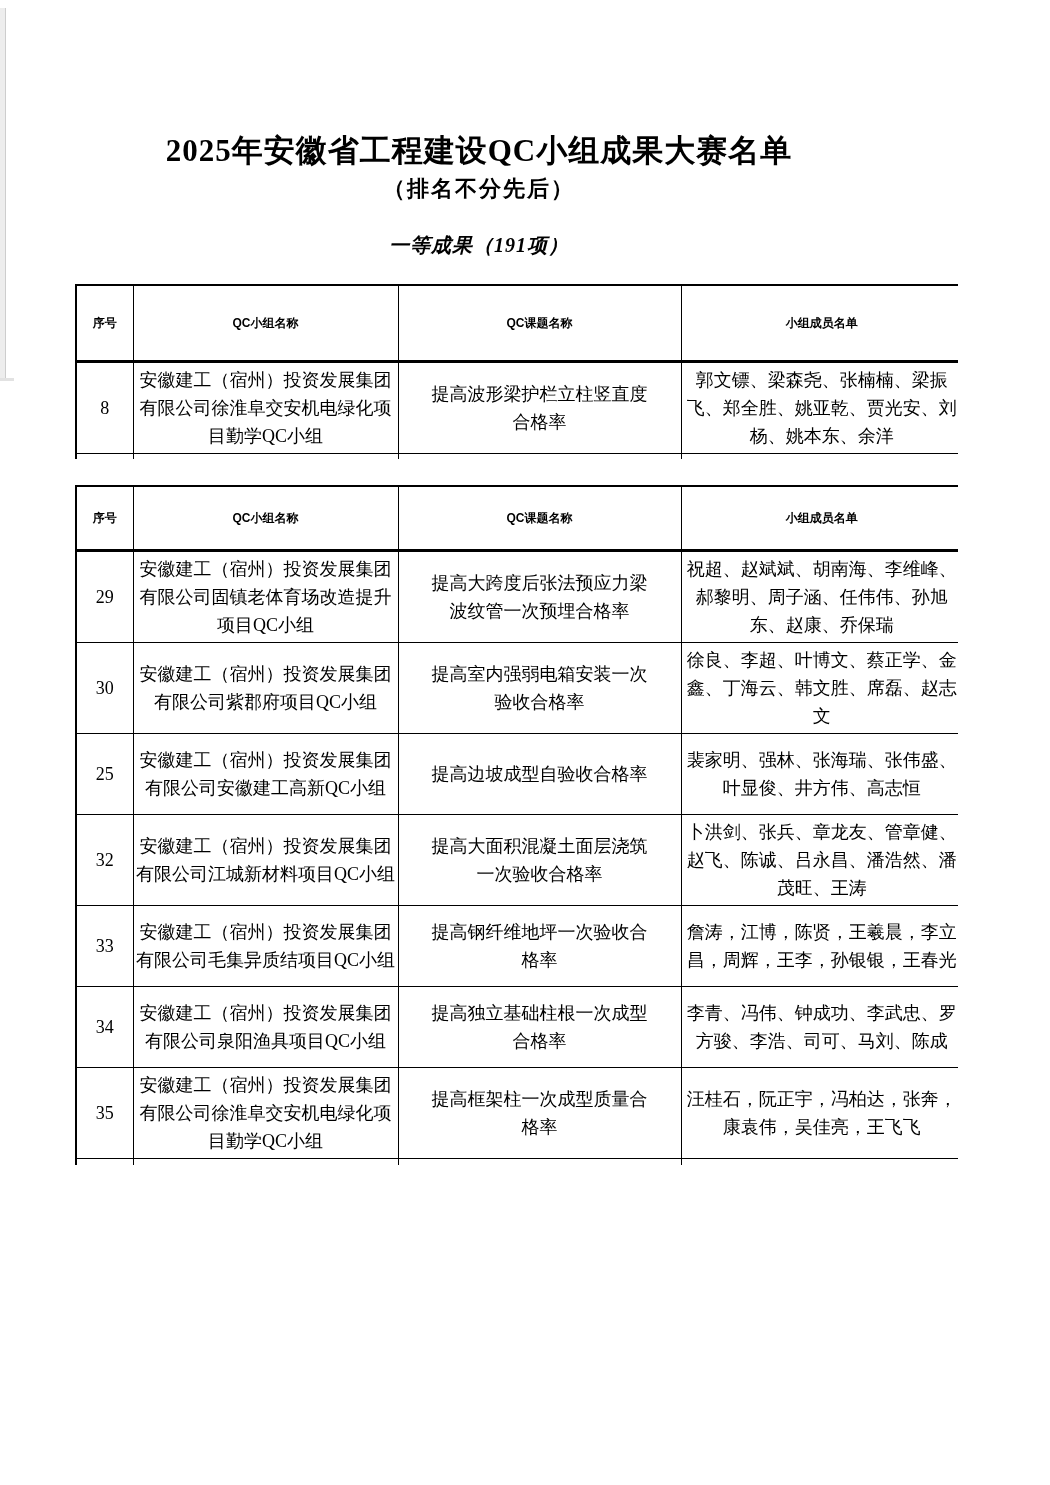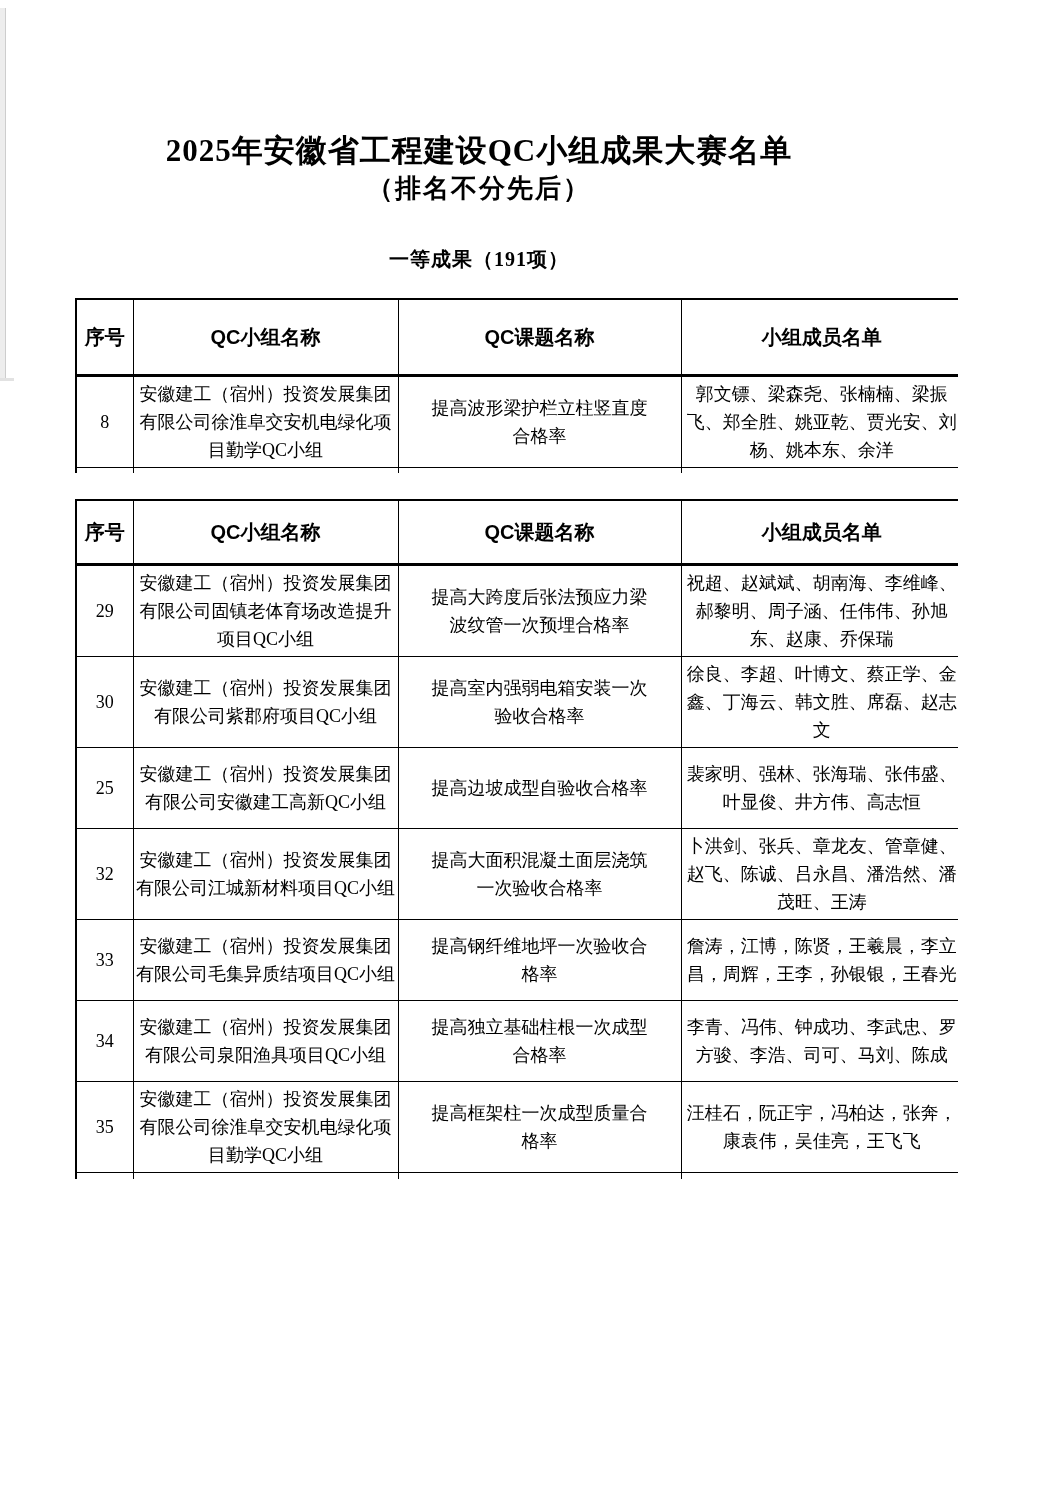--- a/index.html
+++ b/index.html
@@ -15,45 +15,45 @@
     background:#ededed;border-right:1px solid #cdcdcd;}
   .edge-foot{position:absolute;left:0;top:378px;width:14px;height:3px;background:#e2e2e2;}
 
   .content{padding-top:130px;}
 
   .doc-title{
     text-align:center;font-weight:bold;font-size:31px;line-height:42px;margin:0;
     letter-spacing:1px;
   }
   .doc-subtitle{
-    text-align:center;font-weight:bold;font-size:26px;line-height:30px;margin-top:2px;
+    text-align:center;font-weight:bold;font-size:22px;line-height:30px;margin-top:2px;
     letter-spacing:2px;
   }
   .section-heading{
     text-align:center;font-weight:bold;font-size:20px;line-height:26px;
     letter-spacing:1px;
   }
-  .sh1{margin-top:42px;}
+  .sh1{margin-top:28px;font-style:italic;}
   .sh2{margin-top:28px;}
 
   table.qc{
     border-collapse:collapse;table-layout:fixed;
     margin-left:75px;width:887px;
     border:2px solid #000;border-bottom:none;
     margin-top:26px;
   }
   table.qc col.c-no{width:57px;}
   table.qc col.c-group{width:265px;}
   table.qc col.c-topic{width:283px;}
   table.qc col.c-members{width:282px;}
 
   table.qc th{
     border:1px solid #000;border-bottom:3px solid #000;
     font-family:"Liberation Sans","DejaVu Sans",sans-serif;
-    font-weight:bold;font-size:20px;text-align:center;vertical-align:middle;
+    font-weight:bold;font-size:12px;text-align:center;vertical-align:middle;
     padding:0 4px;
   }
   table.qc td{
     border:1px solid #000;
     font-size:18px;line-height:28px;text-align:center;vertical-align:middle;
     padding:3px 0;
     word-break:break-all;
   }
   table.qc td.topic{padding:3px 28px;}
   table.qc td.no{padding:3px 2px;}

